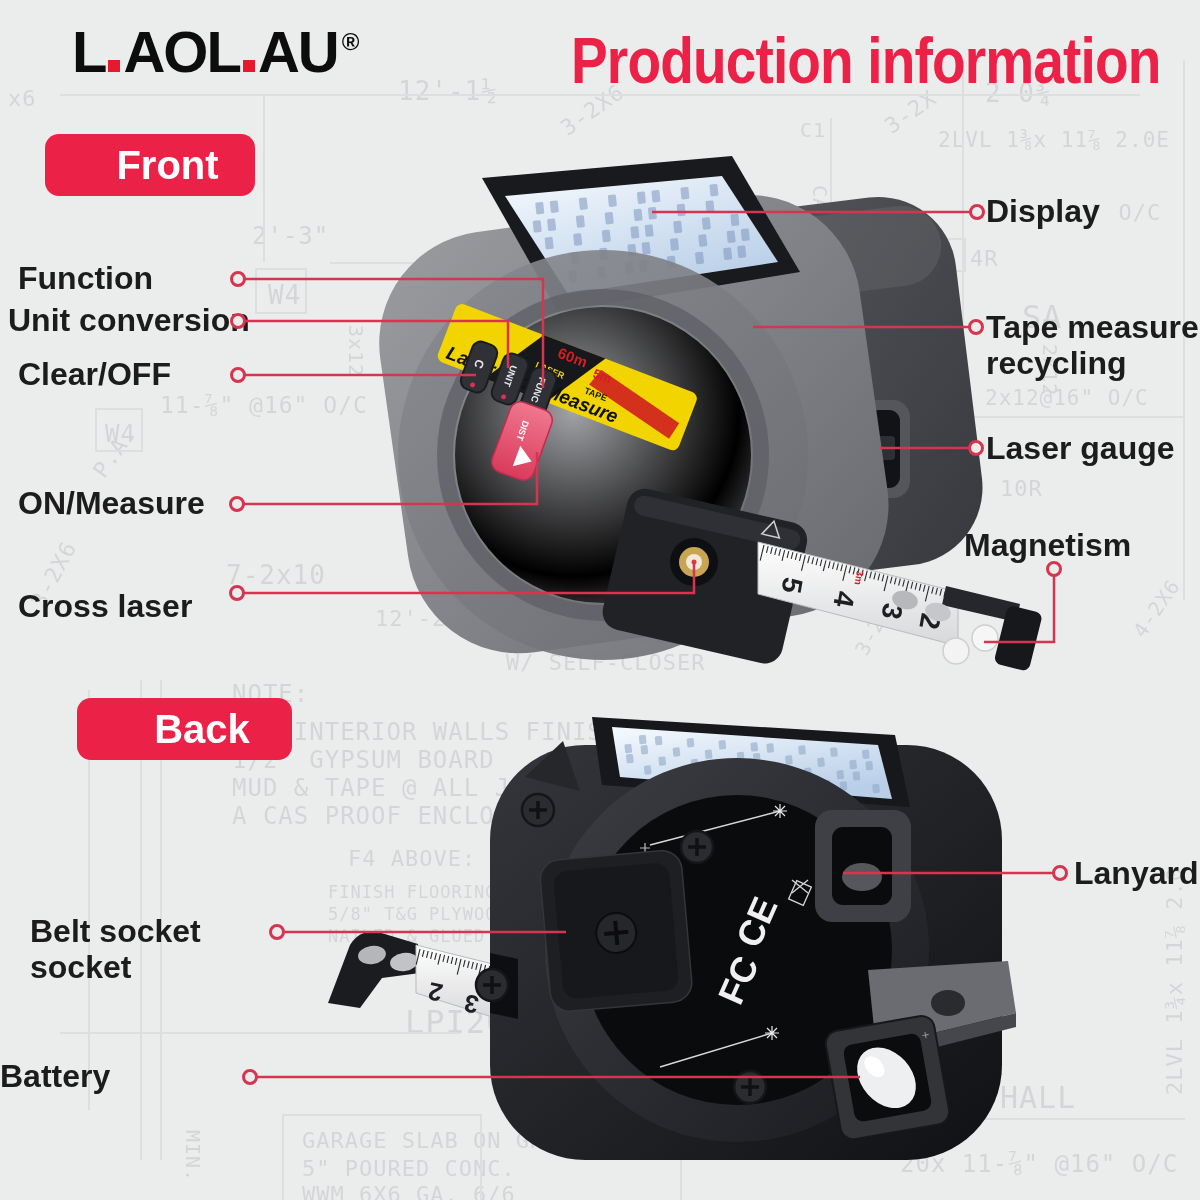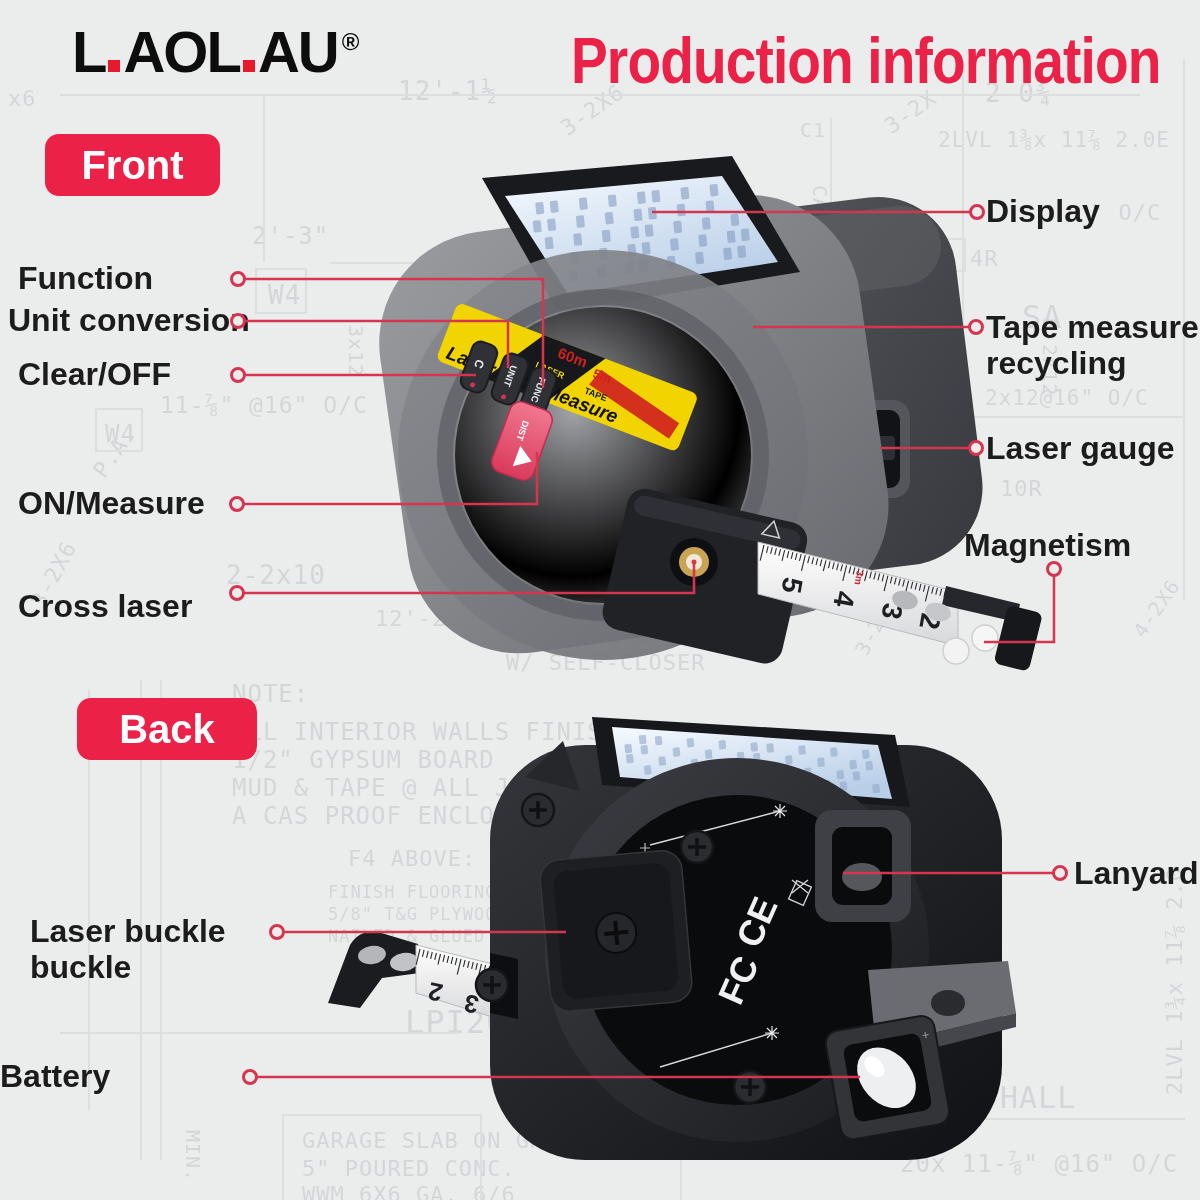--- a/index.html
+++ b/index.html
@@ -13,21 +13,21 @@
   .bp-box{position:absolute;border:2px solid #d2d3d6;}
   
   .logo{position:absolute;left:72px;top:18px;font-size:58px;font-weight:bold;color:#0d0d0d;
         letter-spacing:-2px;display:flex;align-items:baseline;}
   .logo .dot{width:12px;height:12px;background:#e8192c;display:inline-block;margin:0 3px 2px 3px;}
   .logo sup{font-size:24px;font-weight:bold;margin-left:4px;transform:translateY(-22px);letter-spacing:0;}
   .title{position:absolute;right:40px;top:24px;font-size:64px;font-weight:bold;color:#ec2147;
          transform:scaleX(.86);transform-origin:right center;letter-spacing:-1px;white-space:nowrap;}
   
   .badge{position:absolute;background:#ec2147;color:#fff;font-weight:bold;font-size:40px;
-         border-radius:14px;display:flex;align-items:center;justify-content:center;}
+         border-radius:14px;display:flex;align-items:center;justify-content:center;padding-left:35px;}
   #front-badge{left:45px;top:134px;width:175px;height:62px;}
   #back-badge{left:40px;top:698px;width:180px;height:62px;margin-left:37px;}
   
   .callout{position:absolute;color:#1c1c1c;font-weight:bold;font-size:32px;line-height:36px;white-space:nowrap;}
   .r{text-align:left;}
   .c{}
   
   .devsvg{position:absolute;}
   #overlay{position:absolute;left:0;top:0;z-index:30;pointer-events:none;}
 </style>
@@ -49,21 +49,21 @@
     <span class="bp-text" style="left: 970px; top: 246px; font-size: 22px;">4R</span>
     <span class="bp-text" style="left: 1022px; top: 298px; font-size: 32px;">SA</span>
     <span class="bp-text" style="left: 368px; top: 325px; font-size: 20px; transform: rotate(90deg);">3x12</span>
     <span class="bp-text" style="left: 1062px; top: 318px; font-size: 20px; transform: rotate(90deg);">3-2x12</span>
     <span class="bp-text" style="left: 160px; top: 392px; font-size: 23px;">11-⅞" @16" O/C</span>
     <span class="bp-text" style="left: 985px; top: 386px; font-size: 21px;">2x12@16" O/C</span>
     <span class="bp-text" style="left: 88px; top: 468px; font-size: 22px; transform: rotate(-55deg);">P.A.</span>
     <span class="bp-text" style="left: 105px; top: 420px; font-size: 24px;">W4</span>
     <span class="bp-text" style="left: 1090px; top: 200px; font-size: 22px;">" O/C</span>
     <span class="bp-text" style="left: 1000px; top: 476px; font-size: 22px;">10R</span>
-    <span class="bp-text" style="left: 226px; top: 560px; font-size: 26px;">2-2x10</span>
+    <span class="bp-text" style="left: 226px; top: 560px; font-size: 26px;">7-2x10</span>
     <span class="bp-text" style="left: 428px; top: 556px; font-size: 22px;">CONT</span>
     <span class="bp-text" style="left: 375px; top: 606px; font-size: 22px;">12'-2¼"</span>
     <span class="bp-text" style="left: 26px; top: 600px; font-size: 22px; transform: rotate(-62deg);">3-2X6</span>
     <span class="bp-text" style="left: 498px; top: 623px; font-size: 22px;">GAS-PROOF DOOR</span>
     <span class="bp-text" style="left: 506px; top: 650px; font-size: 22px;">W/ SELF-CLOSER</span>
     <span class="bp-text" style="left: 850px; top: 648px; font-size: 20px; transform: rotate(-62deg);">3-2⅙</span>
     <span class="bp-text" style="left: 1128px; top: 628px; font-size: 20px; transform: rotate(-55deg);">4-2X6</span>
     <span class="bp-text" style="left: 232px; top: 680px; font-size: 24px;">NOTE:</span>
     <span class="bp-text" style="left: 232px; top: 718px; font-size: 24px;">ALL INTERIOR WALLS FINISH I</span>
     <span class="bp-text" style="left: 232px; top: 746px; font-size: 24px;">1/2" GYPSUM BOARD</span>
@@ -508,22 +508,22 @@
 <div class="callout r" style="left:18px;top:588px;width:210px">Cross laser</div>
 <div class="callout" style="left:986px;top:193px">Display</div>
 <div class="callout" style="left:986px;top:309px">
   <div>Tape measure</div>
   <div>recycling</div>
 </div>
 <div class="callout" style="left:986px;top:430px">Laser gauge</div>
 <div class="callout c" style="left:964px;top:527px;width:182px">Magnetism</div>
 <div class="callout" style="left:1074px;top:855px">Lanyard</div>
 <div class="callout r" style="left:30px;top:913px;width:232px">
-  <div>Laser buckle</div>
-  <div>buckle</div>
+  <div>Belt socket</div>
+  <div>socket</div>
 </div>
 <div class="callout r" style="left:0px;top:1058px;width:240px">
   <div>Battery</div>
 </div>
 
 <svg id="overlay" width="1200" height="1200" viewBox="0 0 1200 1200">
   <g fill="none" stroke="#d6344f" stroke-width="2.5">
     <polyline points="245,279 543,279 543,388"></polyline>
     <polyline points="245,321 508,321 508,368"></polyline>
     <polyline points="245,375 476,375"></polyline>

